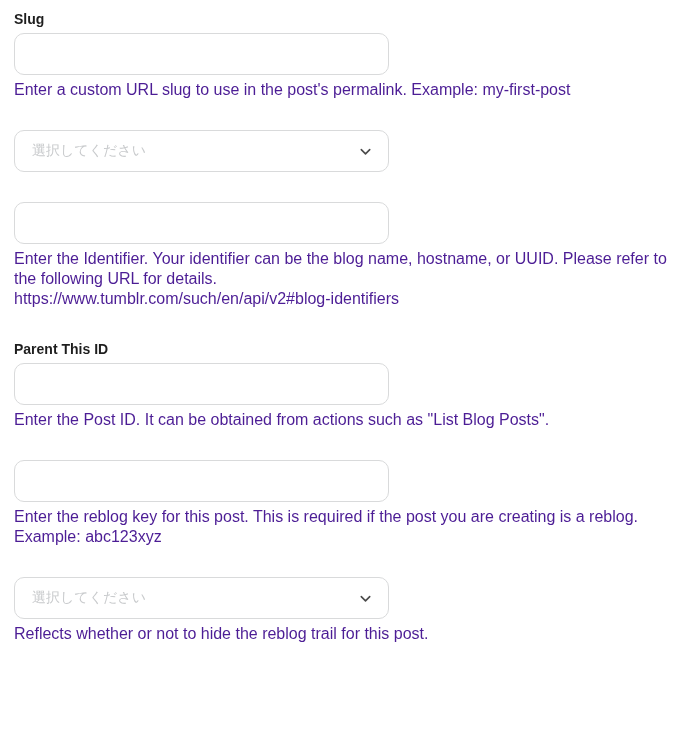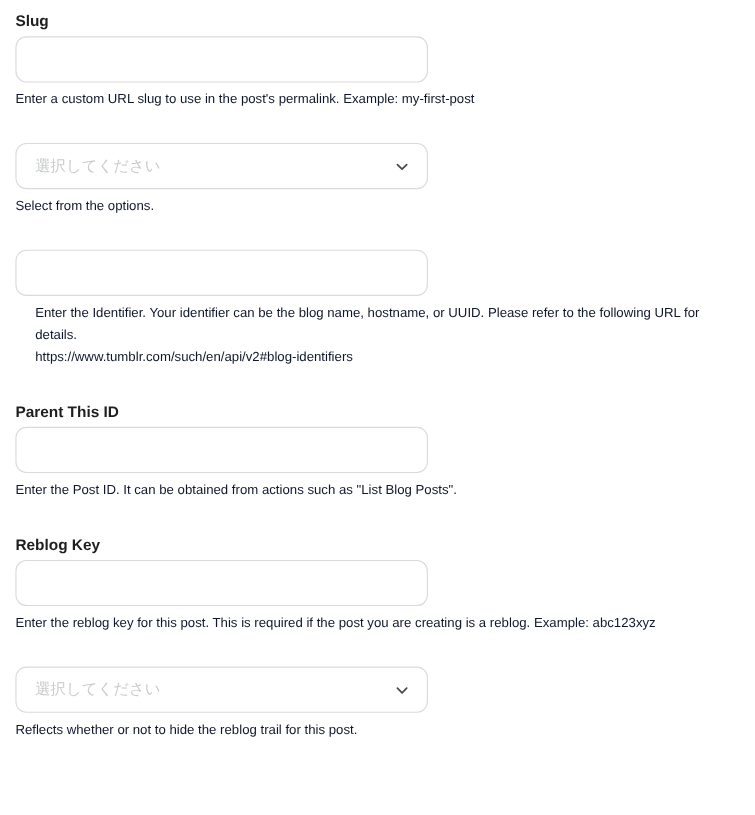--- a/index.html
+++ b/index.html
@@ -58,64 +58,62 @@
     top: 50%;
     transform: translateY(-50%);
     width: 16px;
     height: 16px;
     display: flex;
     align-items: center;
     justify-content: center;
   }
   .helper-text {
     margin-top: 5px;
-    font-size: 12px;
+    font-size: 16px;
     line-height: 20px;
-    color: #0f172a;
+    color: #4c1d95;
     max-width: 658px;
   }
-  .helper-line { display: block; margin-left: 18px; }
+  .helper-line { display: block; }
 </style>
 </head>
 <body>
 
 <div class="field-group">
   <label class="field-label">Slug</label>
   <input type="text" class="text-input" value="" style="">
   <div class="helper-text">Enter a custom URL slug to use in the post's permalink. Example: my-first-post</div>
 </div>
 
 <div class="field-group">
   <div class="select-control" role="combobox">
     <span class="select-placeholder">選択してください</span>
     <span class="chevron">
       <svg width="15" height="15" viewBox="0 0 16 16">
         <path d="M3.5 6l4.5 4.5L12.5 6" fill="none" stroke="#4a4a4a" stroke-width="1.7" stroke-linecap="round" stroke-linejoin="round"></path>
       </svg>
     </span>
   </div>
-  <div class="helper-text">Select from the options.</div>
 </div>
 
 <div class="field-group">
   <input type="text" class="text-input" value="" style="">
   <div class="helper-text">
     <span class="helper-line">Enter the Identifier. Your identifier can be the blog name, hostname, or UUID. Please refer to the following URL for details.</span>
     <span class="helper-line">https://www.tumblr.com/such/en/api/v2#blog-identifiers</span>
   </div>
 </div>
 
 <div class="field-group">
   <label class="field-label">Parent This ID</label>
   <input type="text" class="text-input" value="" style="">
   <div class="helper-text">Enter the Post ID. It can be obtained from actions such as "List Blog Posts".</div>
 </div>
 
 <div class="field-group">
-  <label class="field-label">Reblog Key</label>
   <input type="text" class="text-input" value="" style="">
   <div class="helper-text">Enter the reblog key for this post. This is required if the post you are creating is a reblog. Example: abc123xyz</div>
 </div>
 
 <div class="field-group">
   <div class="select-control" role="combobox">
     <span class="select-placeholder">選択してください</span>
     <span class="chevron">
       <svg width="15" height="15" viewBox="0 0 16 16">
         <path d="M3.5 6l4.5 4.5L12.5 6" fill="none" stroke="#4a4a4a" stroke-width="1.7" stroke-linecap="round" stroke-linejoin="round"></path>

